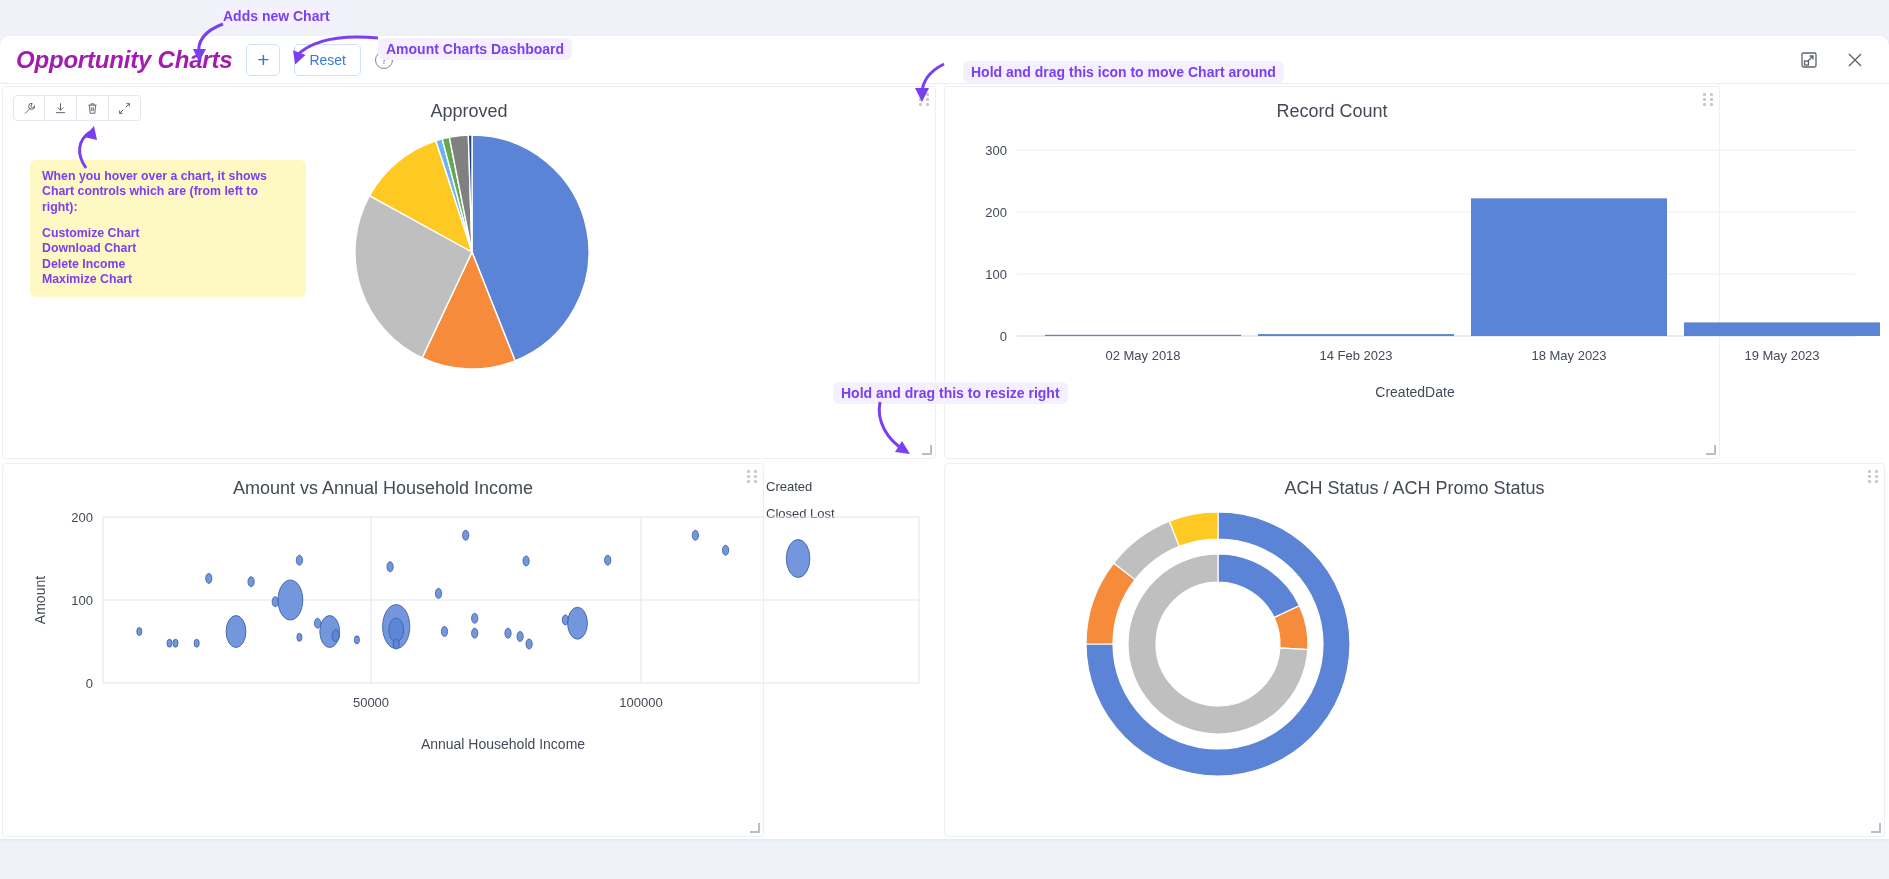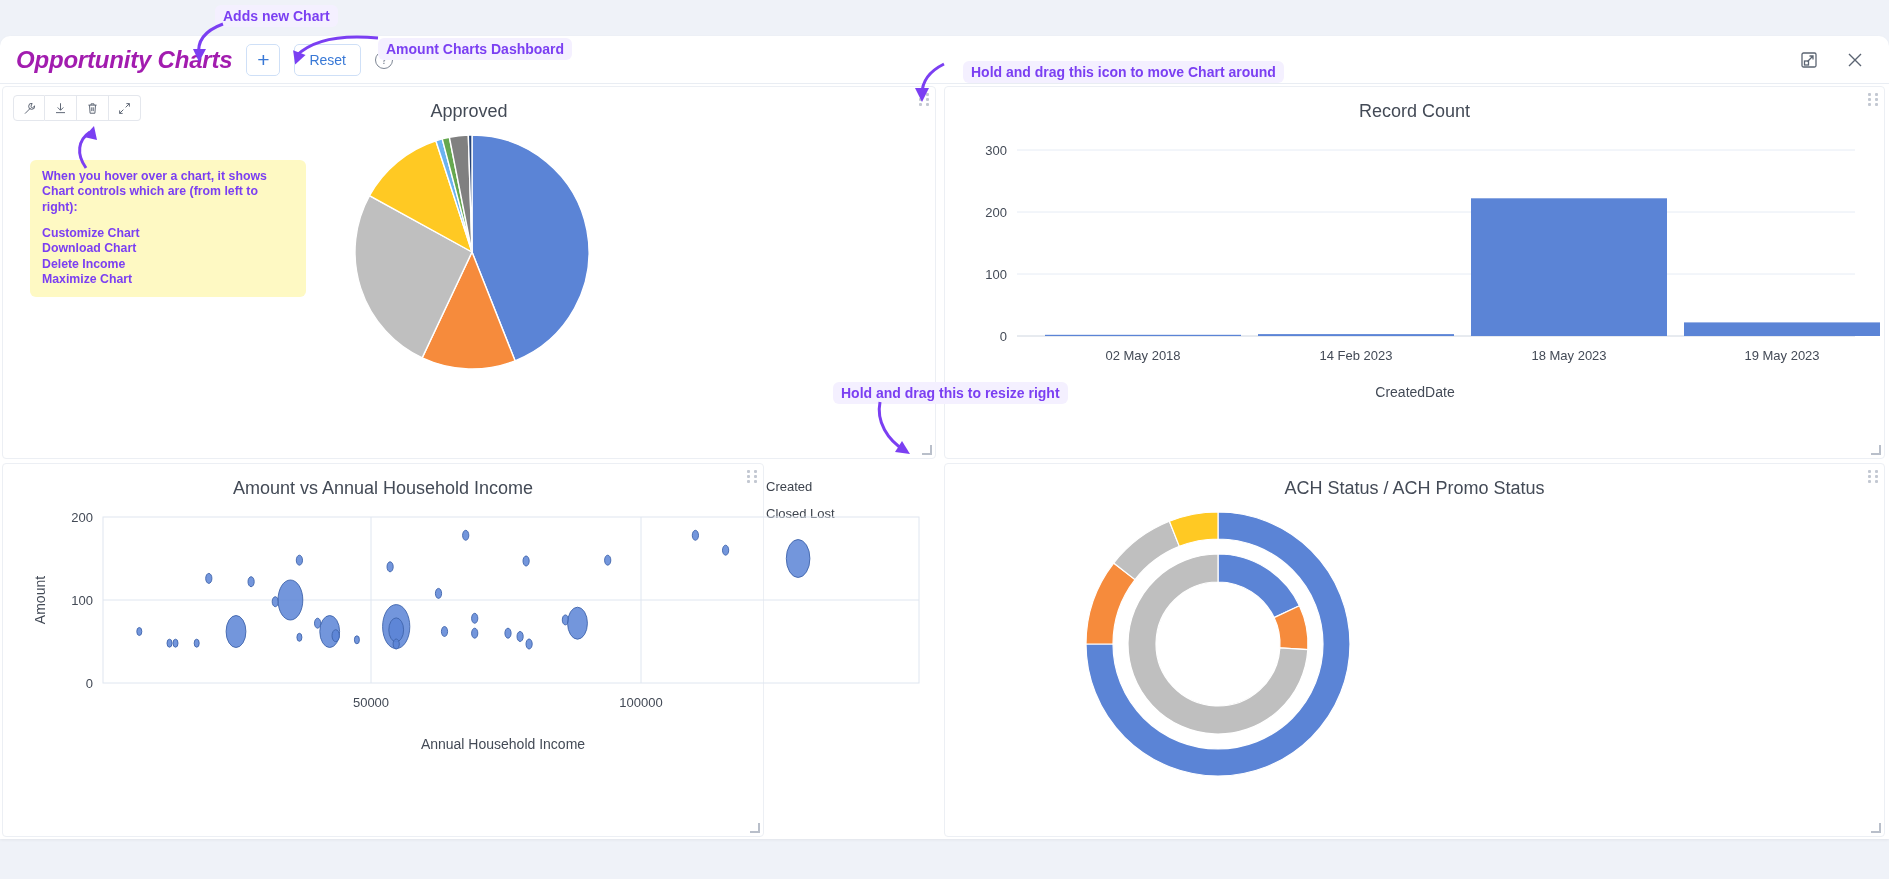--- a/index.html
+++ b/index.html
@@ -57,21 +57,21 @@
   .win-ic { width: 20px; height: 20px; cursor: pointer; color: #5b6472; }
   
   .grid { position: relative; width: 100%; height: 755px; }
   .panel {
     position: absolute;
     background: #fff;
     border: 1px solid #eceff4;
     border-radius: 4px;
   }
   .p-tl { left: 2px;   top: 2px;   width: 934px; height: 373px; }
-  .p-tr { left: 944px; top: 2px;   width: 941px; height: 373px; }
+  .p-tr { left: 944px; top: 2px;   width: 776px; height: 373px; }
   .p-bl { left: 2px;   top: 379px; width: 762px; height: 374px; }
   .p-br { left: 944px; top: 379px; width: 941px; height: 374px; }
   .drag-handle {
     position: absolute; right: 6px; top: 6px;
     width: 10px; height: 16px; cursor: move;
     display: grid; grid-template-columns: 3px 3px; grid-template-rows: 3px 3px 3px;
     gap: 2px 4px;
   }
   .drag-handle i { background: #c3c8d2; border-radius: 1px; display:block; width:3px; height:3px;}
   .resize-handle {

